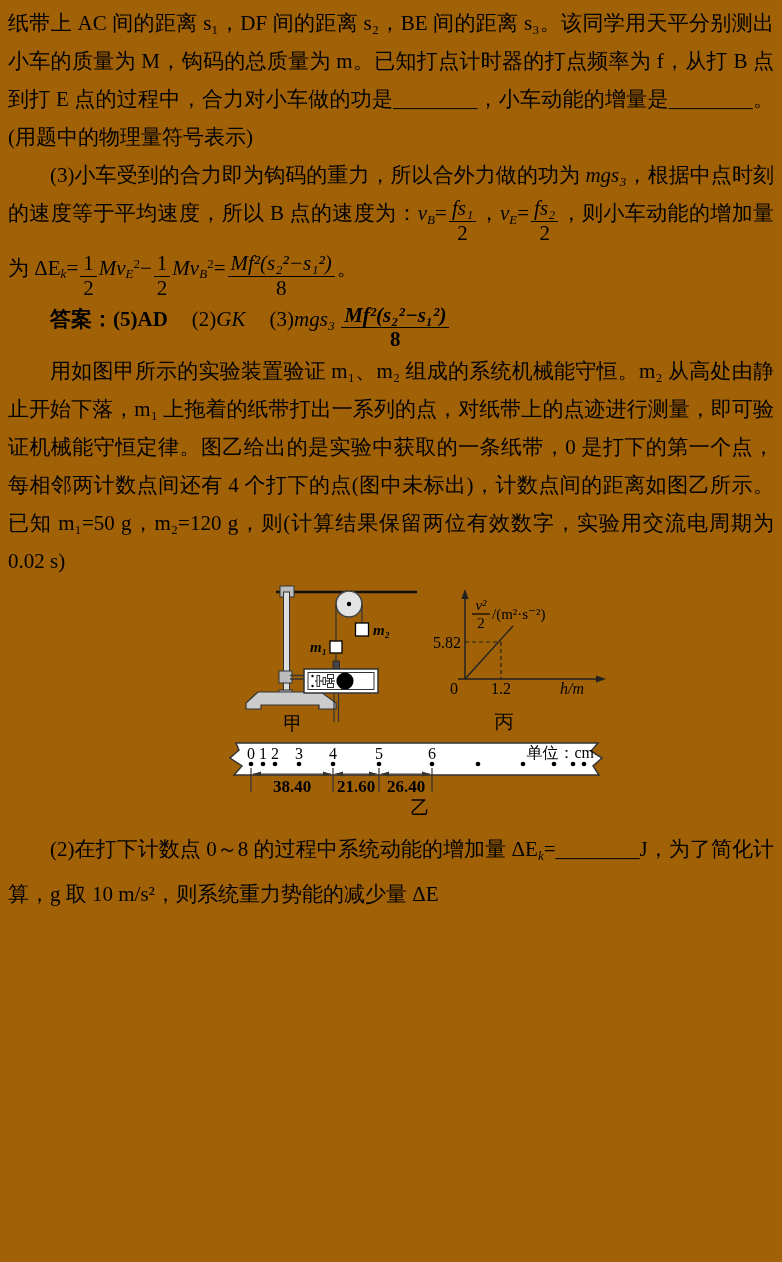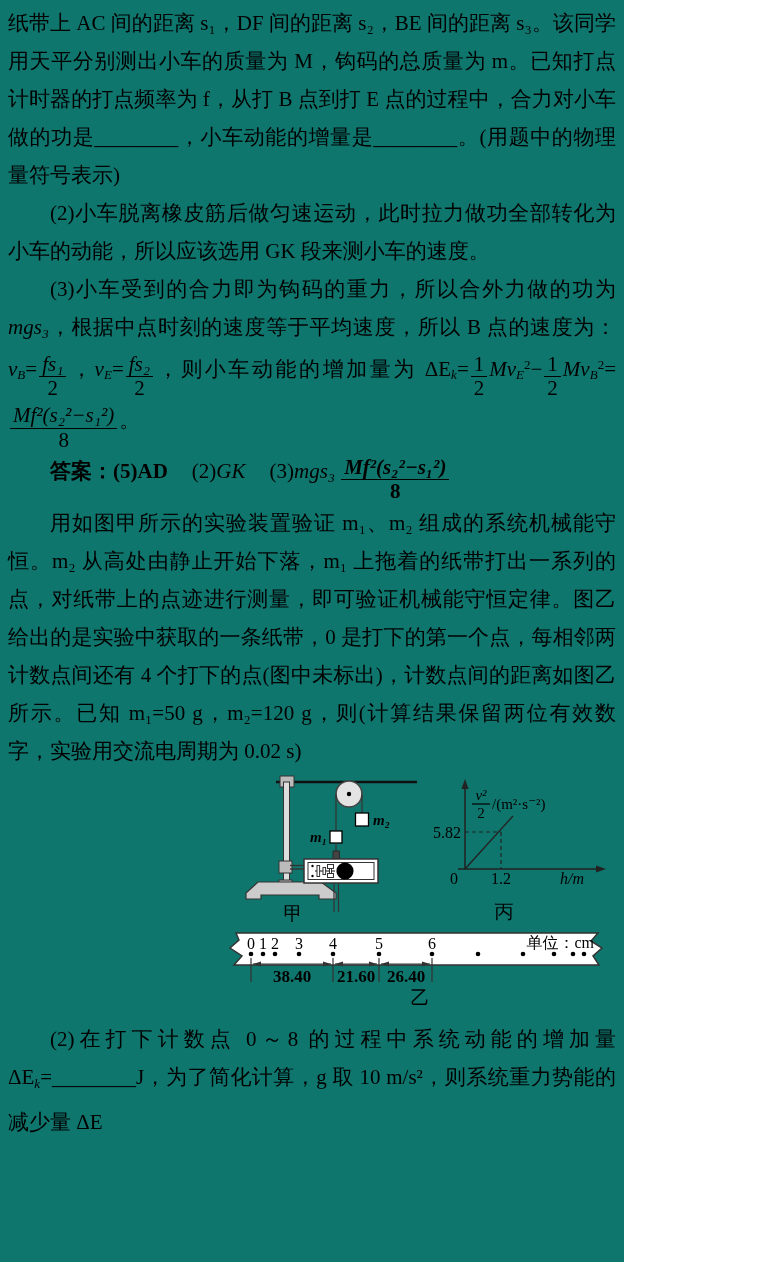--- a/index.html
+++ b/index.html
@@ -1,19 +1,19 @@
 <!DOCTYPE html>
 <html><head>
 <meta charset="utf-8">
 <style>
   html,body{margin:0;padding:0;background:#ffffff;}
   .page{
-    width:624px;height:1262px;box-sizing:border-box;
+    width:782px;height:1262px;box-sizing:border-box;
     padding:4px 8px 0 8px;position:relative;overflow:hidden;
-    background:#0f766e;color:#000;
+    background:#a16207;color:#000;
     font-family:"Liberation Serif","DejaVu Serif",serif;
     font-size:21px;line-height:38px;
     text-align:justify;
   }
   .page p{margin:0;text-indent:2em;}
   .page p.noindent{text-indent:0;}
   .bold{font-weight:bold;}
   .it{font-style:italic;}
   sub{font-size:0.62em;vertical-align:-0.28em;font-style:italic;}
   sup{font-size:0.62em;vertical-align:0.5em;}
@@ -30,21 +30,20 @@
   svg text{font-family:"Liberation Serif","DejaVu Serif",serif;fill:#000;}
 </style>
 </head>
 <body>
 
 <div class="page">
 
   <p class="noindent">纸带上 AC 间的距离 s₁，DF 间的距离 s₂，BE 间的距离 s₃。该同学用天平分别测出小车的质量为 M，钩码的总质量为 m。已知打点计时器的打点频率为 f，从打 B 点到打 E 点的过程中，合力对小车做的功是________，小车动能的增量是________。(用题中的物理量符号表示)</p>
 
 
-  <p>(2)小车脱离橡皮筋后做匀速运动，此时拉力做功全部转化为小车的动能，所以应该选用 GK 段来测小车的速度。</p>
 
   <p><span>(3)小车受到的合力即为钩码的重力，所以合外力做的功为 </span><span class="it">mgs₃</span><span>，根据中点时刻的速度等于平均速度，所以 B 点的速度为：</span><span class="it">v</span><sub>B</sub><span>=</span><span class="frac"><span class="num it">fs₁</span><span class="den">2</span></span><span>，</span><span class="it">v</span><sub>E</sub><span>=</span><span class="frac"><span class="num it">fs₂</span><span class="den">2</span></span><span>，则小车动能的增加量为 ΔE</span><sub>k</sub><span>=</span><span class="frac"><span class="num">1</span><span class="den">2</span></span><span class="it">Mv</span><sub>E</sub><sup>2</sup><span>−</span><span class="frac"><span class="num">1</span><span class="den">2</span></span><span class="it">Mv</span><sub>B</sub><sup>2</sup><span>=</span><span class="frac"><span class="num it">Mf²(s₂²−s₁²)</span><span class="den">8</span></span><span>。</span></p>
 
   <p><span class="bold">答案：</span><span class="ans-item bold">(5)AD</span><span>(2)</span><span class="it ans-item">GK</span><span>(3)</span><span class="it">mgs₃</span><span class="frac ans-frac"><span class="num it">Mf²(s₂²−s₁²)</span><span class="den">8</span></span></p>
 
 
   <p>用如图甲所示的实验装置验证 m₁、m₂ 组成的系统机械能守恒。m₂ 从高处由静止开始下落，m₁ 上拖着的纸带打出一系列的点，对纸带上的点迹进行测量，即可验证机械能守恒定律。图乙给出的是实验中获取的一条纸带，0 是打下的第一个点，每相邻两计数点间还有 4 个打下的点(图中未标出)，计数点间的距离如图乙所示。已知 m₁=50 g，m₂=120 g，则(计算结果保留两位有效数字，实验用交流电周期为 0.02 s)</p>
 
   <div class="figure-block">
 

